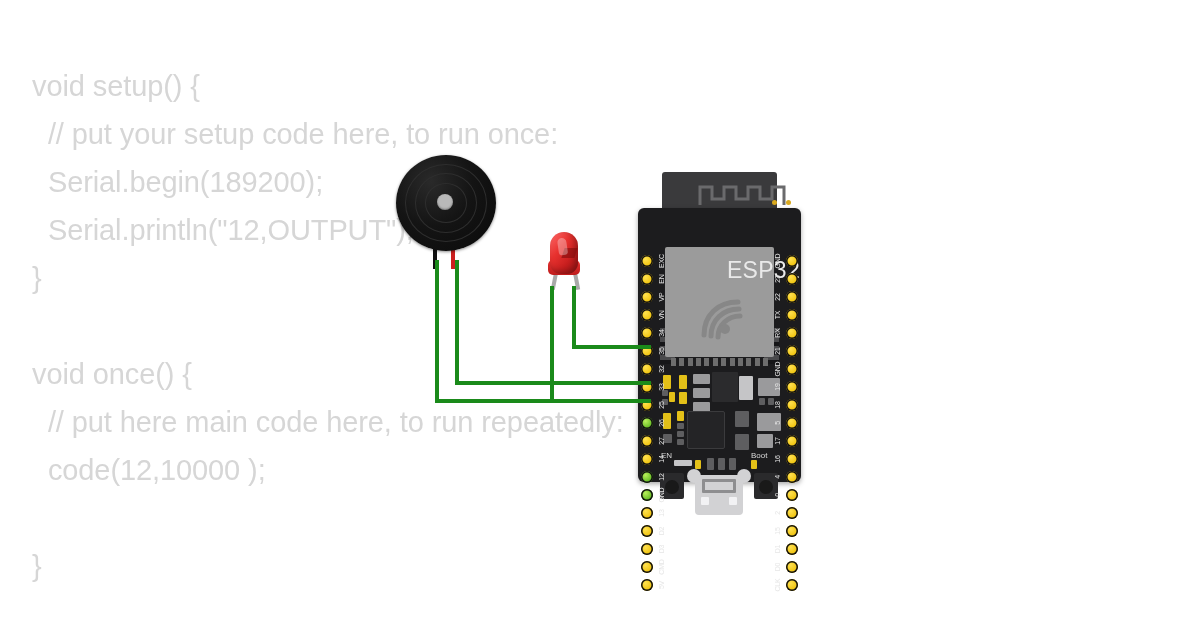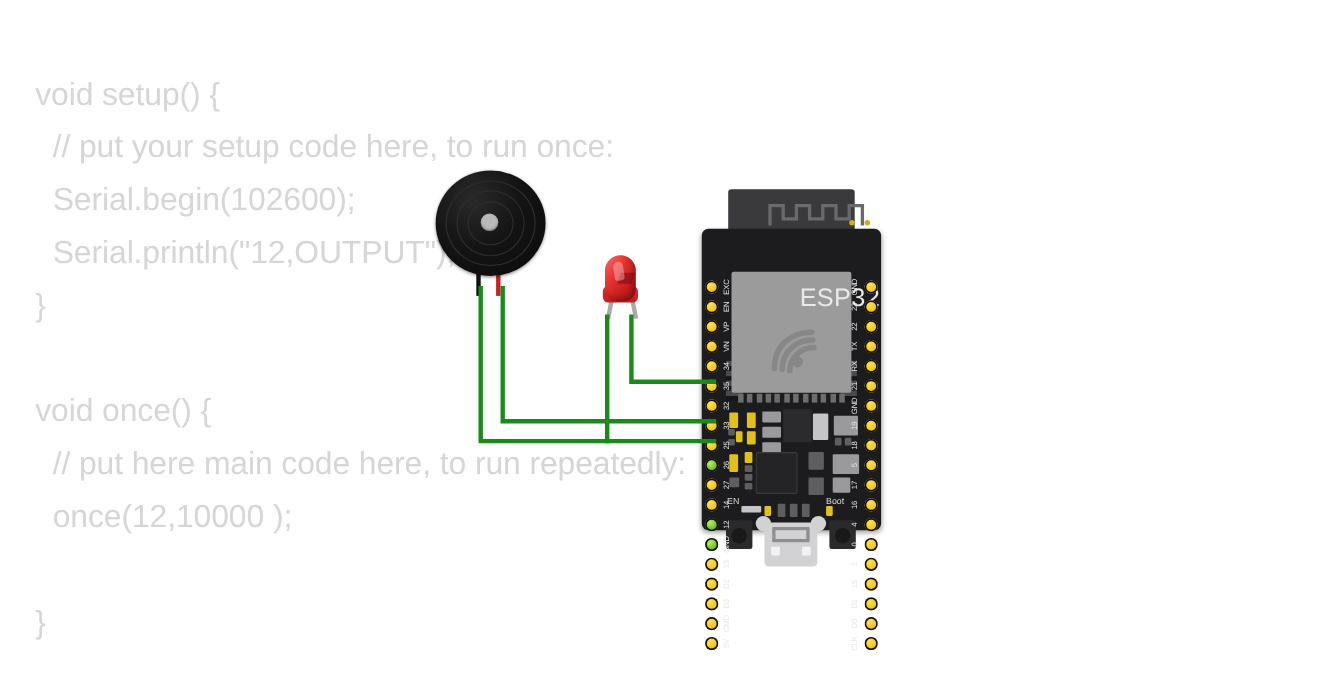--- a/index.html
+++ b/index.html
@@ -349,27 +349,27 @@
   }
 </style>
 </head>
 <body>
 
 <div id="stage">
 
   <div class="code-layer">
     <div class="code-line" style="top:120px">  // put your setup code here, to run once:</div>
     <div class="code-line" style="top:72px">void setup() {</div>
-    <div class="code-line" style="top:168px">  Serial.begin(102600);</div>
+    <div class="code-line" style="top:168px">  Serial.begin(189200);</div>
     <div class="code-line" style="top:216px">  Serial.println("12,OUTPUT");</div>
     <div class="code-line" style="top:264px">}</div>
     <div class="code-line" style="top:312px"></div>
     <div class="code-line" style="top:360px">void once() {</div>
     <div class="code-line" style="top:408px">  // put here main code here, to run repeatedly:</div>
-    <div class="code-line" style="top:456px">  once(12,10000 );</div>
+    <div class="code-line" style="top:456px">  code(12,10000 );</div>
     <div class="code-line" style="top:552px">}</div>
   </div>
 
   <div class="circuit-layer">
 
     <div id="buzzer">
       <div class="buzz-lead black"></div>
       <div class="buzz-lead red"></div>
       <div class="buzz-body">
         <div class="buzz-ring buzz-r1"></div>

